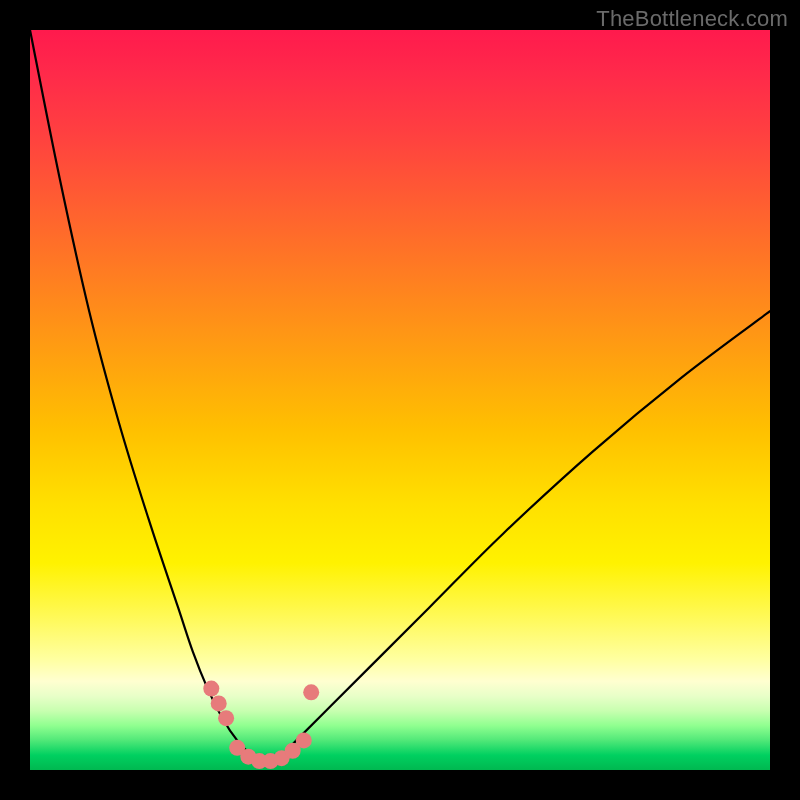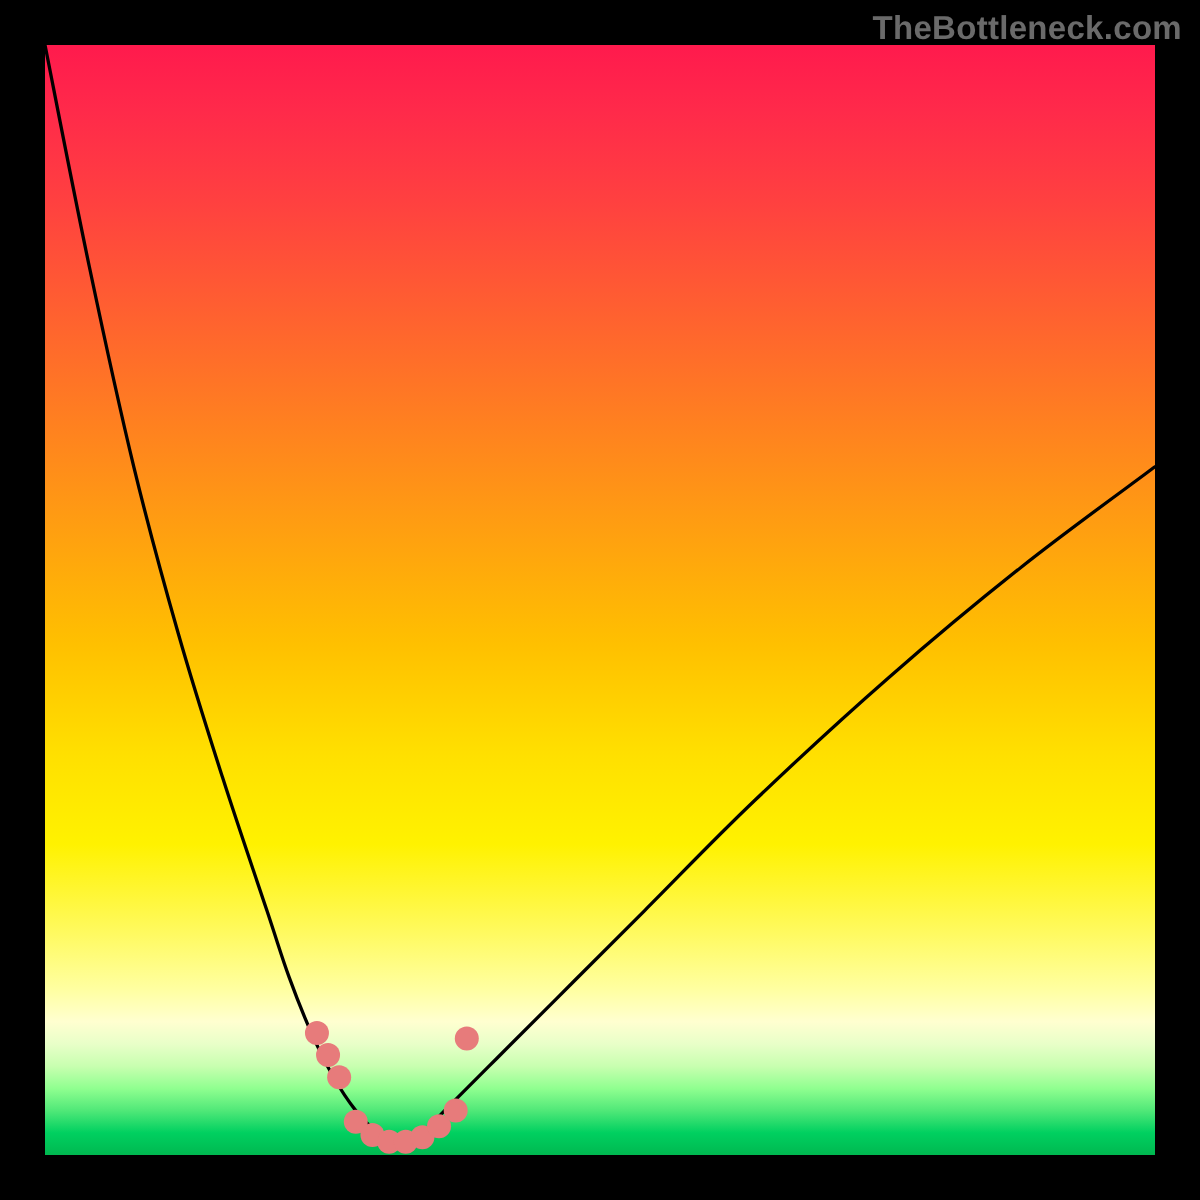--- a/index.html
+++ b/index.html
@@ -43,21 +43,21 @@
       #00d060 98%,
       #00b850 100%
     );
   }
   .watermark {
     position: absolute;
     top: 6px;
     right: 12px;
     color: #6a6a6a;
     font-size: 22px;
-    font-weight: 700;
+    font-weight: 400;
     letter-spacing: 0.2px;
     user-select: none;
   }
   svg.curve {
     position: absolute;
     left: 0;
     top: 0;
     width: 740px;
     height: 740px;
     overflow: visible;

